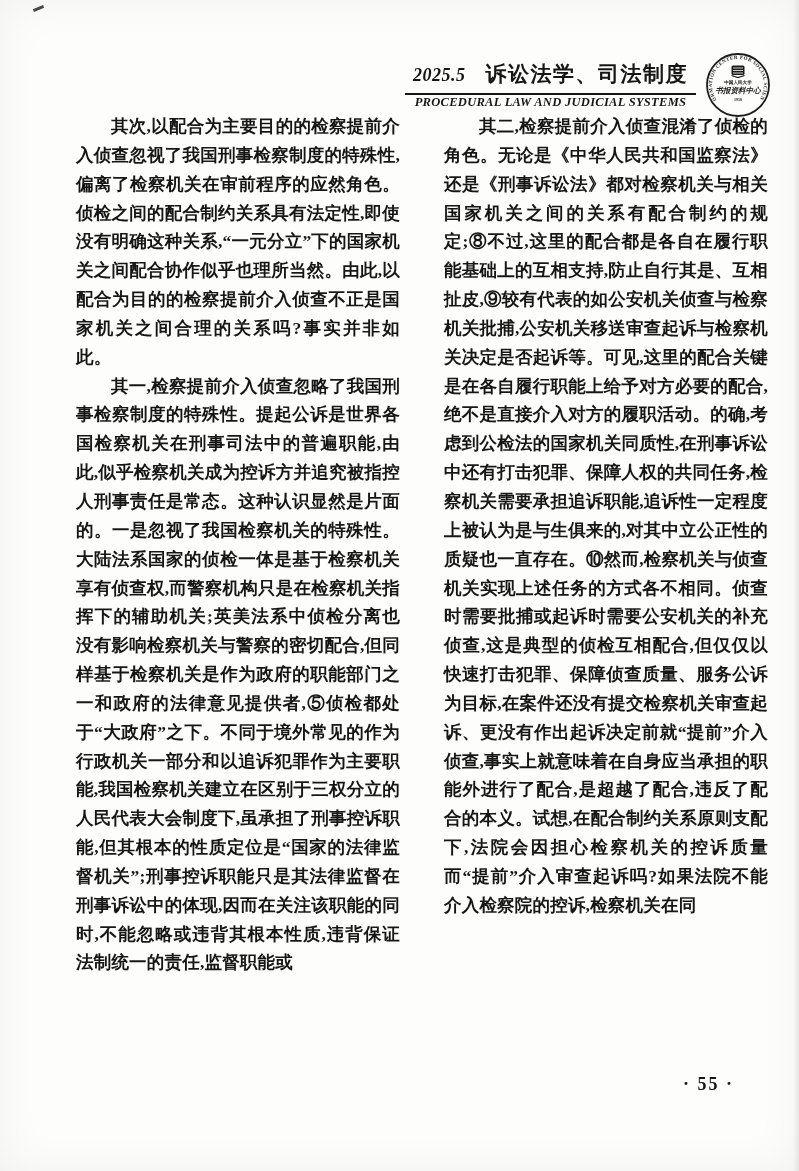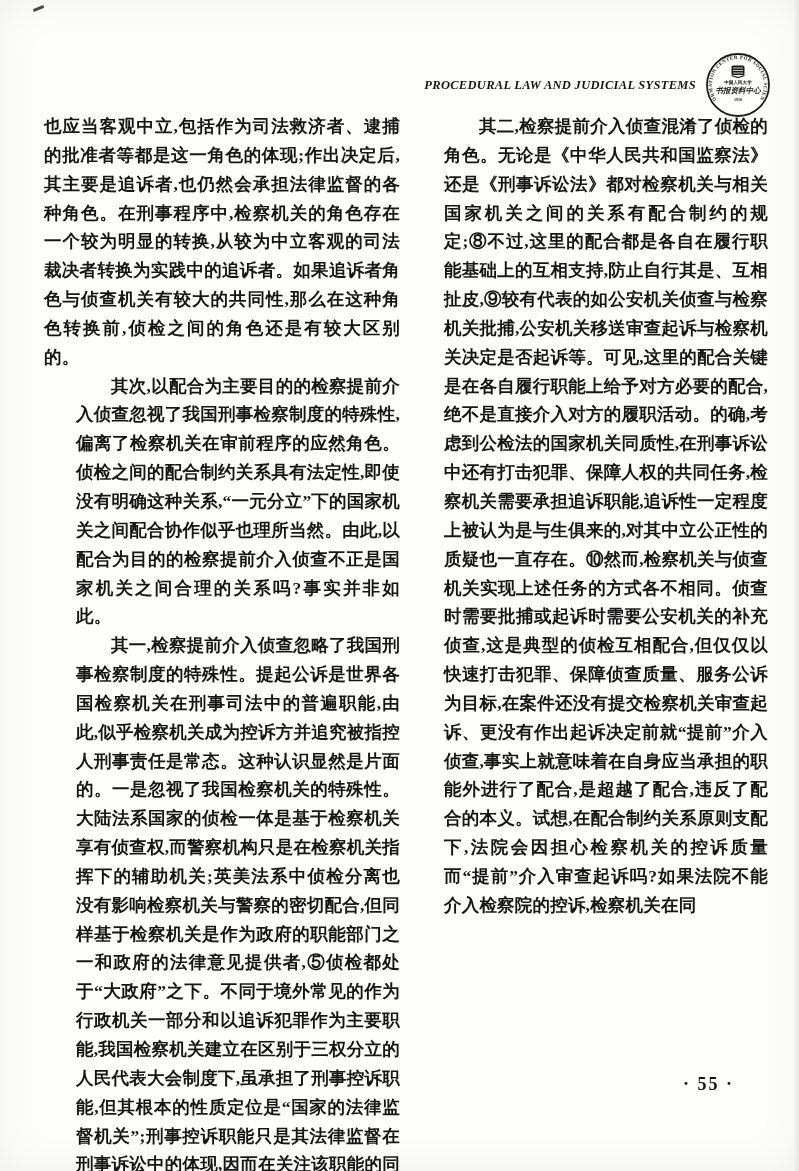--- a/index.html
+++ b/index.html
@@ -69,20 +69,24 @@
 </head>
 <body>
 
 <div class="page">
 
   <div class="artifact-topleft"></div>
   <div class="edge-shade"></div>
 
   <div class="header">
     <div class="header-text">
+      <div class="header-line1">
+        <span class="issue">2025.5</span>
+        <span class="section-cn">诉讼法学、司法制度</span>
+      </div>
       <div class="section-en">PROCEDURAL LAW AND JUDICIAL SYSTEMS</div>
     </div>
     <div class="logo">
       <svg width="66" height="66" viewBox="0 0 66 66">
         <circle cx="33" cy="33" r="31" fill="none" stroke="#1c1c1c" stroke-width="1.8"></circle>
         <defs>
           <path id="ringPath" d="M 11.7,47.8 A 26,26 0 1 1 54.3,47.9" fill="none"></path>
         </defs>
         <text font-size="5" font-weight="bold" fill="#1c1c1c" letter-spacing="0.4">
           <textPath href="#ringPath" startOffset="50%" text-anchor="middle">INFORMATION CENTER FOR SOCIAL SCIENCES</textPath>
@@ -94,21 +98,20 @@
         </g>
         <text x="33" y="31.5" font-size="4.6" font-weight="bold" fill="#1c1c1c" text-anchor="middle">中国人民大学</text>
         <text x="33" y="41" font-size="7.6" font-weight="bold" font-style="italic" fill="#1c1c1c" text-anchor="middle">书报资料中心</text>
         <text x="33" y="48.5" font-size="4" font-weight="bold" fill="#1c1c1c" text-anchor="middle">1958</text>
       </svg>
     </div>
   </div>
 
   <div class="columns">
     <div class="column">
-      <p>也应当客观中立,包括作为司法救济者、逮捕的批准者等都是这一角色的体现;作出决定后,其主要是追诉者,也仍然会承担法律监督的各种角色。在刑事程序中,检察机关的角色存在一个较为明显的转换,从较为中立客观的司法裁决者转换为实践中的追诉者。如果追诉者角色与侦查机关有较大的共同性,那么在这种角色转换前,侦检之间的角色还是有较大区别的。</p>
       <p class="indent">其次,以配合为主要目的的检察提前介入侦查忽视了我国刑事检察制度的特殊性,偏离了检察机关在审前程序的应然角色。侦检之间的配合制约关系具有法定性,即使没有明确这种关系,“一元分立”下的国家机关之间配合协作似乎也理所当然。由此,以配合为目的的检察提前介入侦查不正是国家机关之间合理的关系吗?事实并非如此。</p>
       <p class="indent">其一,检察提前介入侦查忽略了我国刑事检察制度的特殊性。提起公诉是世界各国检察机关在刑事司法中的普遍职能,由此,似乎检察机关成为控诉方并追究被指控人刑事责任是常态。这种认识显然是片面的。一是忽视了我国检察机关的特殊性。大陆法系国家的侦检一体是基于检察机关享有侦查权,而警察机构只是在检察机关指挥下的辅助机关;英美法系中侦检分离也没有影响检察机关与警察的密切配合,但同样基于检察机关是作为政府的职能部门之一和政府的法律意见提供者,⑤侦检都处于“大政府”之下。不同于境外常见的作为行政机关一部分和以追诉犯罪作为主要职能,我国检察机关建立在区别于三权分立的人民代表大会制度下,虽承担了刑事控诉职能,但其根本的性质定位是“国家的法律监督机关”;刑事控诉职能只是其法律监督在刑事诉讼中的体现,因而在关注该职能的同时,不能忽略或违背其根本性质,违背保证法制统一的责任,监督职能或</p>
     </div>
     <div class="column">
       <p class="indent">其二,检察提前介入侦查混淆了侦检的角色。无论是《中华人民共和国监察法》还是《刑事诉讼法》都对检察机关与相关国家机关之间的关系有配合制约的规定;⑧不过,这里的配合都是各自在履行职能基础上的互相支持,防止自行其是、互相扯皮,⑨较有代表的如公安机关侦查与检察机关批捕,公安机关移送审查起诉与检察机关决定是否起诉等。可见,这里的配合关键是在各自履行职能上给予对方必要的配合,绝不是直接介入对方的履职活动。的确,考虑到公检法的国家机关同质性,在刑事诉讼中还有打击犯罪、保障人权的共同任务,检察机关需要承担追诉职能,追诉性一定程度上被认为是与生俱来的,对其中立公正性的质疑也一直存在。⑩然而,检察机关与侦查机关实现上述任务的方式各不相同。侦查时需要批捕或起诉时需要公安机关的补充侦查,这是典型的侦检互相配合,但仅仅以快速打击犯罪、保障侦查质量、服务公诉为目标,在案件还没有提交检察机关审查起诉、更没有作出起诉决定前就“提前”介入侦查,事实上就意味着在自身应当承担的职能外进行了配合,是超越了配合,违反了配合的本义。试想,在配合制约关系原则支配下,法院会因担心检察机关的控诉质量而“提前”介入审查起诉吗?如果法院不能介入检察院的控诉,检察机关在同</p>
     </div>
   </div>
 
   <div class="page-number">· 55 ·</div>
 

